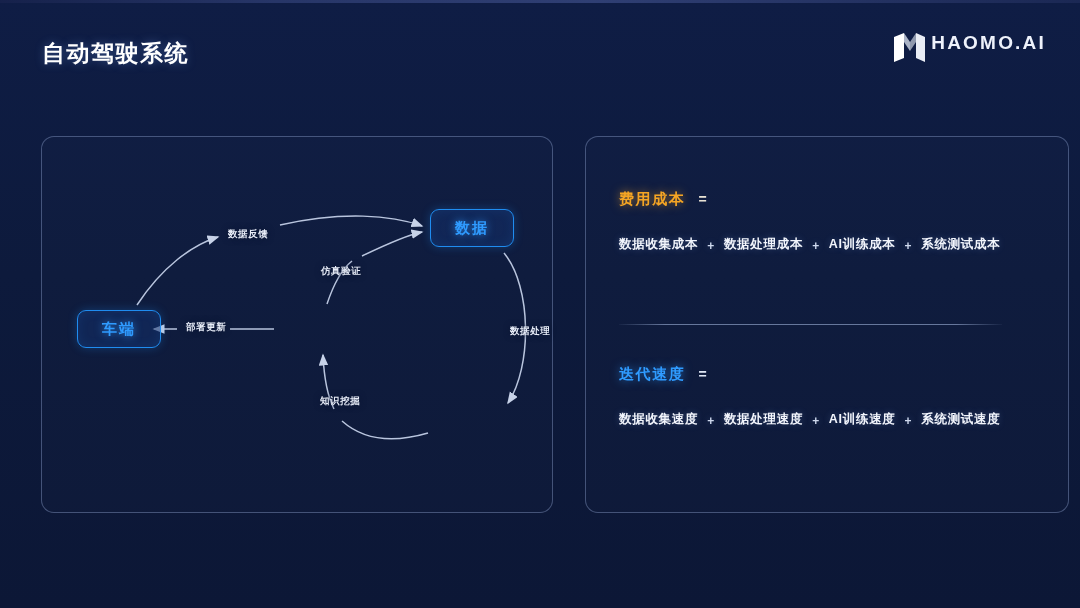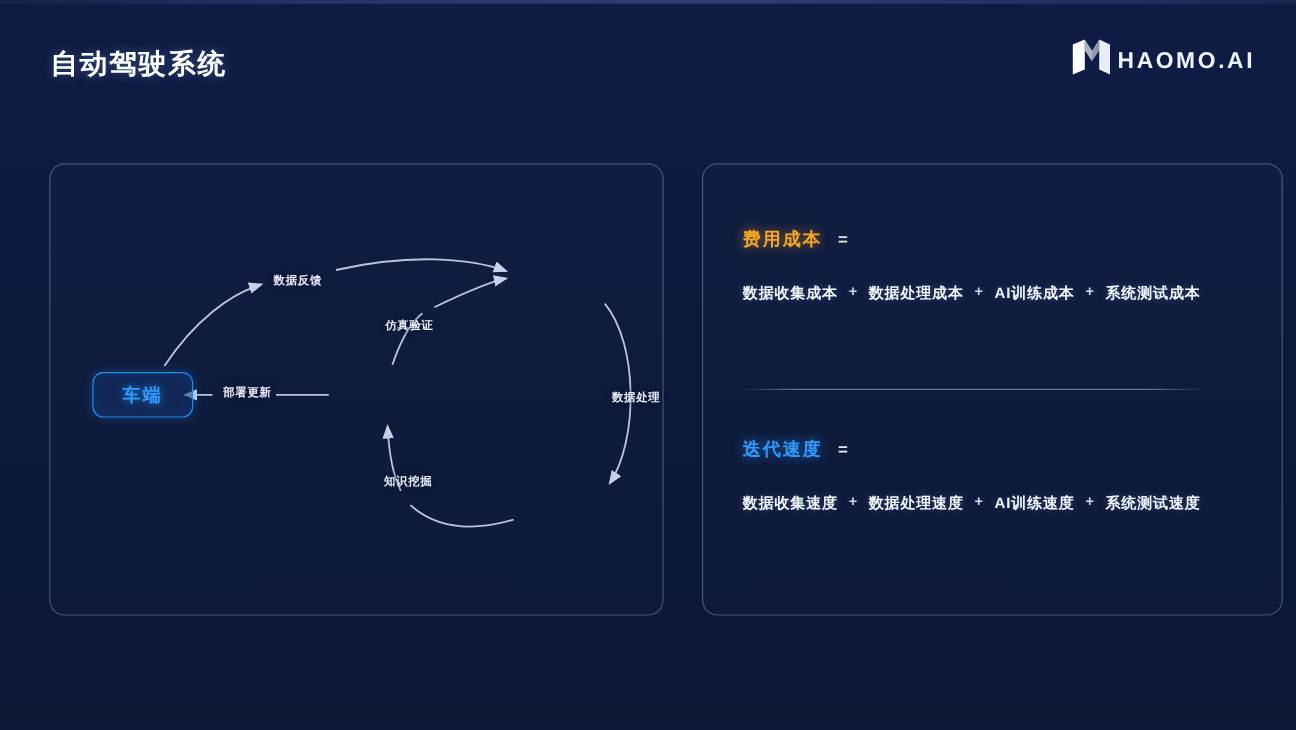--- a/index.html
+++ b/index.html
@@ -23,21 +23,21 @@
 
   
   .page-title{
     position:absolute; left:42px; top:38px;
     font-size:23px; font-weight:700; letter-spacing:1.5px;
     color:#ffffff;
     text-shadow:0 0 10px rgba(120,170,255,.35);
   }
   .brand{
     position:absolute; right:34px; top:32px;
-    display:flex; align-items:flex-end; gap:5px;
+    display:flex; align-items:flex-start; gap:5px;
   }
   .brand-mark{ width:33px; height:31px; display:block; }
   .brand-text{
     font-size:19px; font-weight:700; letter-spacing:2.2px; color:#eef2fb;
   }
 
   
   .panel{
     position:absolute;
     border:1px solid rgba(150,170,215,.40);
@@ -88,21 +88,21 @@
     font-size:15px; font-weight:700; letter-spacing:1.6px;
   }
   .formula-head .eq{ font-size:14px; font-weight:700; letter-spacing:0; }
   #head-cost{ color:#f5a524; text-shadow:0 0 10px rgba(245,165,36,.55); }
   #head-cost .eq{ color:#e8e2d4; text-shadow:none; }
   #head-speed{ color:#2f9bff; text-shadow:0 0 10px rgba(47,155,255,.6); }
   #head-speed .eq{ color:#dfe6f4; text-shadow:none; }
 
   .formula-terms{
     margin-left:33px; margin-top:27px;
-    display:flex; align-items:flex-start; gap:9px;
+    display:flex; align-items:flex-end; gap:9px;
     font-size:12.5px; font-weight:700; letter-spacing:.7px;
     color:#f2f5fc;
     text-shadow:0 0 7px rgba(140,180,255,.25);
   }
   .plus{ color:#cfd9ee; font-weight:700; font-size:12px; }
 
   .divider{
     position:absolute; left:33px; top:187px; width:383px; height:1px;
     background:linear-gradient(90deg,rgba(160,180,220,.05),rgba(175,195,235,.55) 12%,rgba(175,195,235,.55) 88%,rgba(160,180,220,.05));
   }
@@ -145,20 +145,21 @@
         <line x1="232" y1="192" x2="188" y2="192" stroke="#b9c5de" stroke-width="1.5"></line>
         <line x1="135" y1="192" x2="112" y2="192" stroke="#b9c5de" stroke-width="1.5" marker-end="url(#ah)"></line>
 
         <path d="M 462 116 C 490 150 490 230 466 266" fill="none" stroke="#b9c5de" stroke-width="1.5" marker-end="url(#ah)"></path>
 
         <path d="M 386 296 C 345 308 318 300 300 284" fill="none" stroke="#b9c5de" stroke-width="1.5"></path>
         <path d="M 292 272 C 285 258 282 240 281 218" fill="none" stroke="#b9c5de" stroke-width="1.5" marker-end="url(#ah)"></path>
       </svg>
 
       <div class="node" id="node-cheduan">车端</div>
+      <div class="node" id="node-shuju">数据</div>
 
       <div class="edge-label" id="lbl-fankui">数据反馈</div>
       <div class="edge-label" id="lbl-fangzhen">仿真验证</div>
       <div class="edge-label" id="lbl-bushu">部署更新</div>
       <div class="edge-label" id="lbl-chuli">数据处理</div>
       <div class="edge-label" id="lbl-zhishi">知识挖掘</div>
     </div>
   </div>
 
   <div class="panel" id="panel-right">

